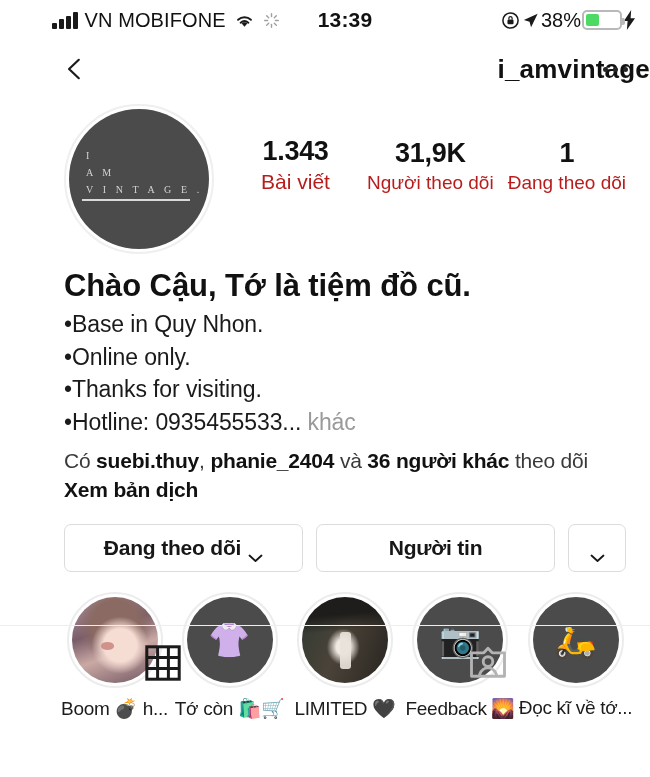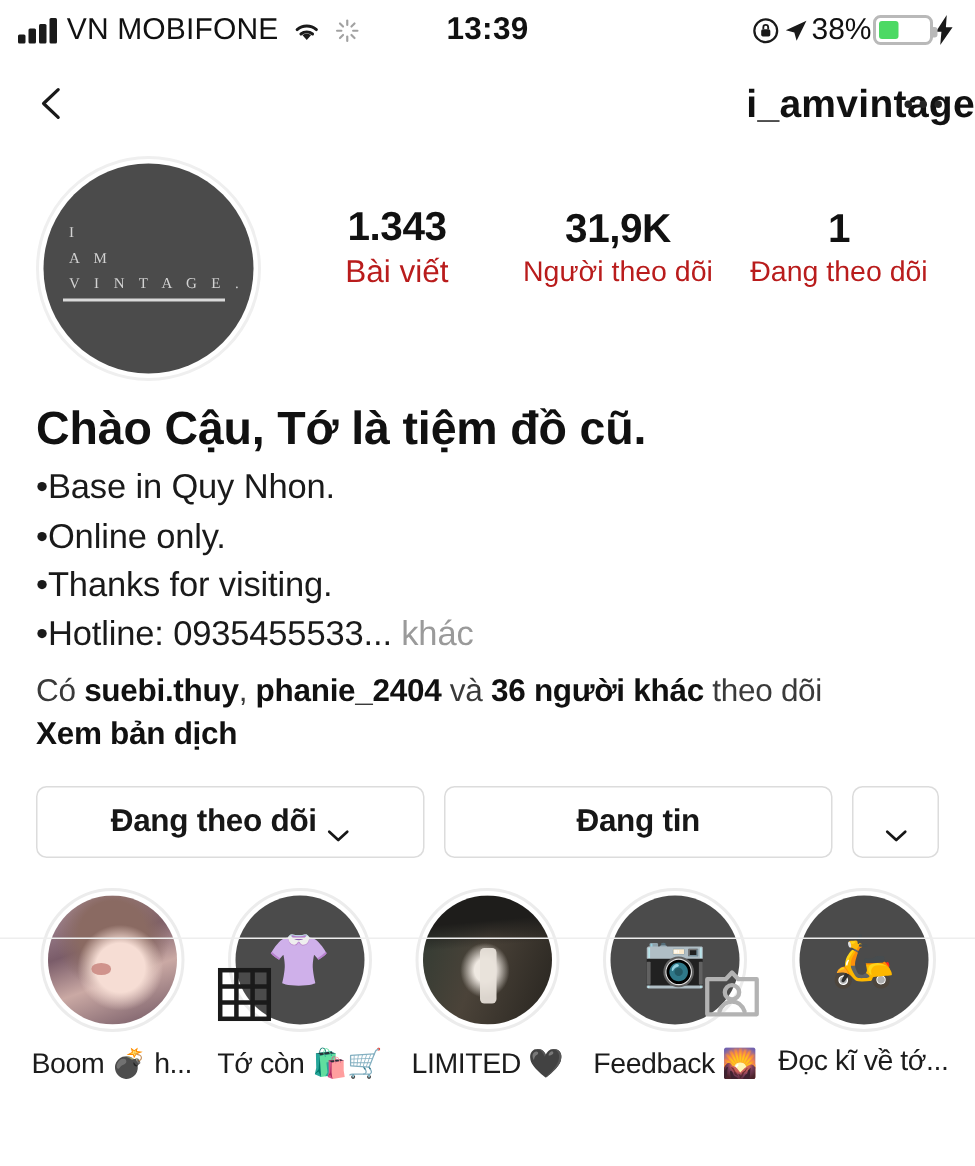--- a/index.html
+++ b/index.html
@@ -3,21 +3,21 @@
 <meta charset="utf-8">
 <style>
   * { margin:0; padding:0; box-sizing:border-box; }
   html, body {
     width:650px; height:777px;
     background:#ffffff;
     font-family:"Liberation Sans", sans-serif;
     -webkit-font-smoothing:antialiased;
     overflow:hidden;
   }
-  .phone { position:relative; width:650px; height:699px; background:#fff; }
+  .phone { position:relative; width:650px; height:699px; background:#fff;padding-left:40px; }
 
   
   .statusbar {
     height:40px; display:flex; align-items:center;
     padding:0 14px 0 12px; position:relative;
   }
   .sb-left { display:flex; align-items:center; gap:7px; }
   .signal { display:flex; align-items:flex-end; gap:2.5px; height:17px; }
   .signal i { display:block; width:4.5px; background:#1a1a1a; border-radius:1px; }
   .signal i:nth-child(1){ height:6px; }
@@ -81,21 +81,21 @@
     position:absolute; left:17px; top:38px;
     color:#d3d3d3; font-size:10px; letter-spacing:3.6px;
     line-height:17px; font-family:"Liberation Serif", serif;
   }
   .av-rule{
     position:absolute; left:13px; top:90px; width:108px; height:2px;
     background:#d9d9d9;
   }
 
   .stats {
-    flex:1; display:flex; align-items:center;
+    flex:1; display:flex; align-items:flex-end;
     padding:32px 0 0 24px; gap:14px;
   }
   .stat { text-align:center; flex:1; }
   .stat .num { font-size:27px; font-weight:700; color:#111; line-height:1.15; letter-spacing:-.3px;}
   .stat .lbl { font-size:19px; color:#b91c1c; margin-top:3px; white-space:nowrap; }
   .stat.posts .lbl{ font-size:21px; }
 
   
   .bio { padding:10px 24px 0 24px; }
   .bio-name {
@@ -308,21 +308,21 @@
   <div class="actions">
     <div class="btn follow">
       <span>Đang theo dõi</span>
       <span class="chev-sm">
         <svg viewBox="0 0 14 9" width="15" height="9">
           <path d="M1 1.5L7 7l6-5.5" stroke="#171717" stroke-width="1.8" fill="none" stroke-linecap="round" stroke-linejoin="round"></path>
         </svg>
       </span>
     </div>
     <div class="btn message">
-      <span>Đang tin</span>
+      <span>Người tin</span>
     </div>
     <div class="btn dropdown">
       <span class="chev-sm">
         <svg viewBox="0 0 14 9" width="15" height="9">
           <path d="M1 1.5L7 7l6-5.5" stroke="#171717" stroke-width="1.8" fill="none" stroke-linecap="round" stroke-linejoin="round"></path>
         </svg>
       </span>
     </div>
   </div>
 

